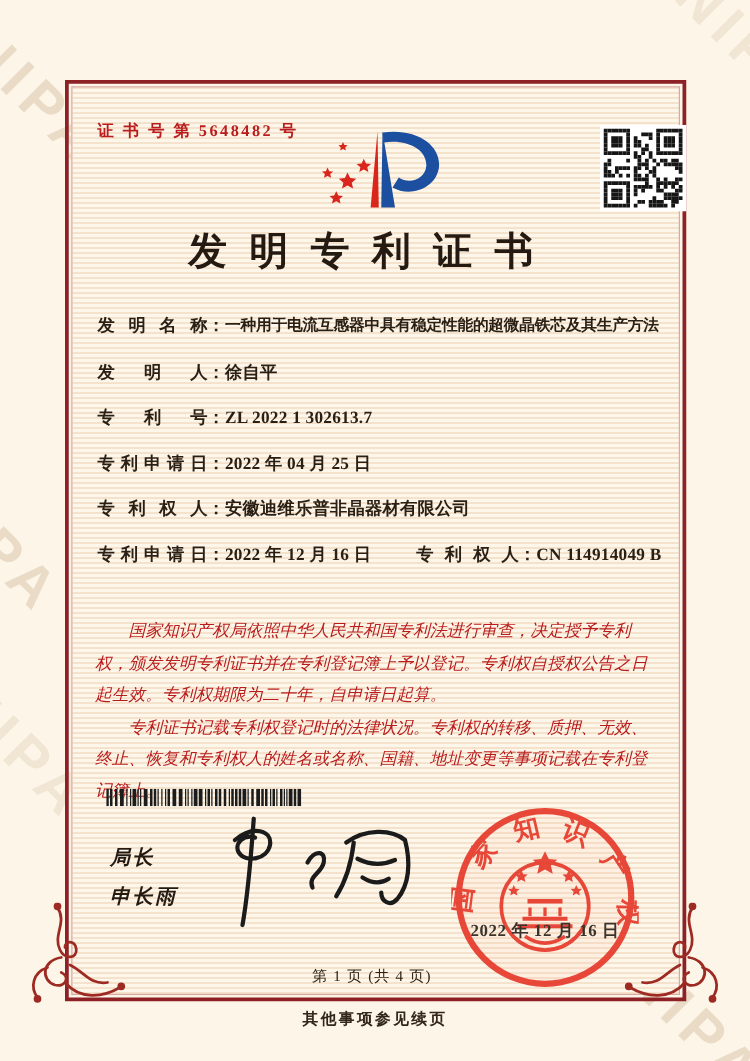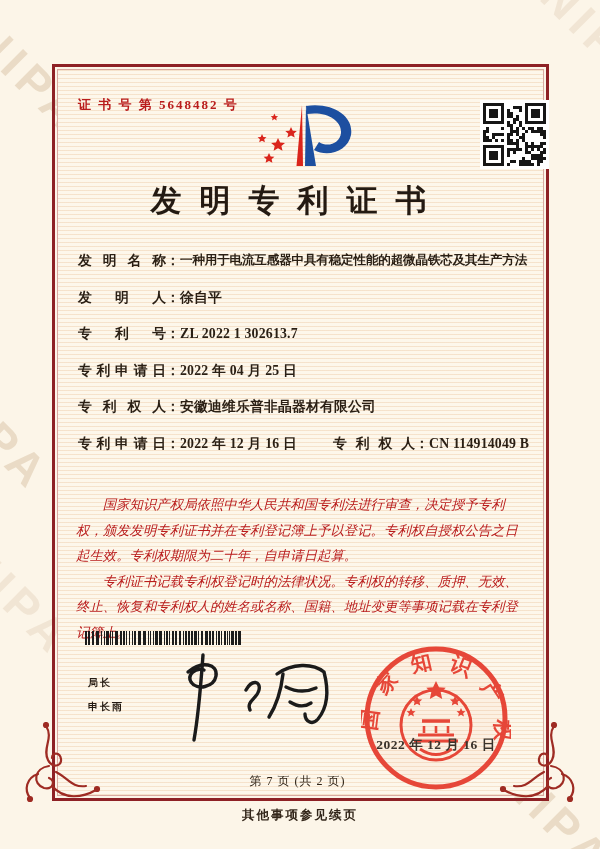--- a/index.html
+++ b/index.html
@@ -44,22 +44,22 @@
   .frow{margin-bottom:15.5px;font-size:13.8px;font-weight:600;line-height:21px;white-space:nowrap;color:#2a1f14;}
   .flabel{display:inline-block;width:88px;text-align:justify;text-align-last:justify;vertical-align:top;}
   .fcolon{display:inline-block;width:14px;vertical-align:top;}
   .fvalue{display:inline-block;vertical-align:top;letter-spacing:.2px;}
   .fvalue.long{font-size:12.6px;letter-spacing:-.2px;}
   .pair2{margin-left:36px;}
   .paras{position:absolute;left:76px;top:492px;width:452px;font-size:13.4px;line-height:25.5px;
     font-style:italic;color:#b91c1c;font-weight:500;}
   .paras p{margin:0;text-indent:2em;}
   .barcode{position:absolute;left:85px;top:631px;width:156px;height:14px;}
-  .signer{position:absolute;left:88px;top:676px;font-size:10px;font-weight:700;color:#241a12;
-    font-family:"Liberation Sans","DejaVu Sans",sans-serif;}
+  .signer{position:absolute;left:88px;top:676px;font-size:16px;font-weight:700;color:#241a12;
+    font-family:"Liberation Sans","DejaVu Sans",sans-serif;font-style:italic;}
   .signer div{margin-bottom:10px;letter-spacing:2px;}
   .signature{position:absolute;left:150px;top:650px;width:190px;height:100px;}
   .seal{position:absolute;left:361px;top:643px;width:150px;height:150px;z-index:4;}
   .sealdate{
     position:absolute;left:361px;top:736px;width:150px;text-align:center;z-index:5;
     font-size:13.5px;font-weight:700;letter-spacing:.5px;color:#3a332c;
   }
   .pagenum{position:absolute;left:52px;top:773px;width:491px;text-align:center;font-size:12px;color:#2d2114;letter-spacing:1px;}
   .contnote{position:absolute;left:0;top:807px;width:600px;text-align:center;font-size:12.5px;
     font-weight:600;color:#33261a;letter-spacing:2px;}
@@ -440,21 +440,21 @@
           <path d="M61,78 h28" stroke-width="3.5" fill="none"></path>
           <path d="M63,83 v7 M75,83 v7 M87,83 v7" stroke-width="2.6" fill="none"></path>
           <path d="M57,92 h36" stroke-width="3.2" fill="none"></path>
           <path d="M53,98 h44" stroke-width="3.2" fill="none"></path>
           <path d="M59,106 q16,11 32,0" stroke-width="3" fill="none"></path>
         </g>
       </g>
     </svg>
     <div class="sealdate">2022 年 12 月 16 日</div>
 
-    <div class="pagenum">第 7 页 (共 2 页)</div>
+    <div class="pagenum">第 1 页 (共 4 页)</div>
     <div class="contnote">其他事项参见续页</div>
   </div>
 
   <svg class="ornament" style="left:16px;top:722px;width:92px;height:92px;" viewBox="0 0 92 92">
     <g fill="none" stroke="#9e2b23" stroke-width="2.2" stroke-linecap="round">
       <path d="M30,4 C38,16 26,26 32,38 C36,46 46,45 45,37 C44,30 36,30 36,36"></path>
       <path d="M33,44 C18,46 16,62 28,66 C37,68 40,59 33,56"></path>
       <path d="M36,64 C48,78 66,76 80,68"></path>
       <path d="M22,52 C10,56 8,68 14,76"></path>
       <path d="M40,50 C52,56 56,66 70,64"></path>

